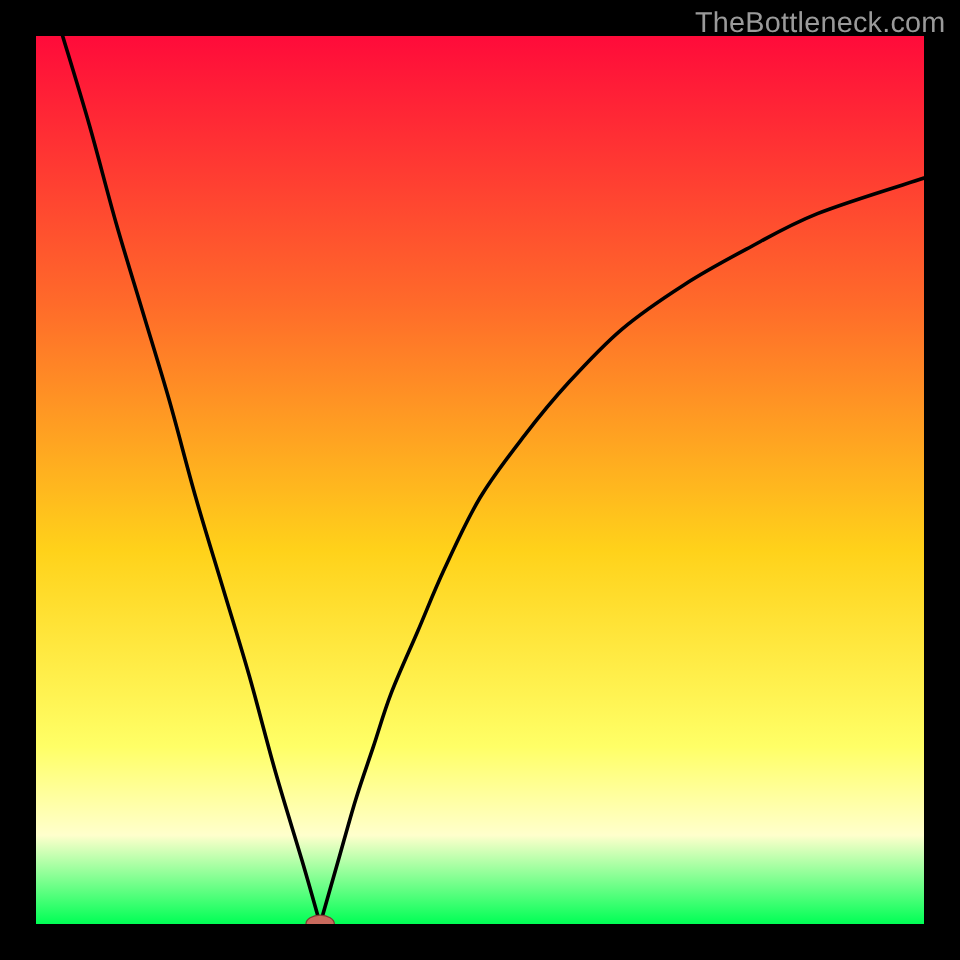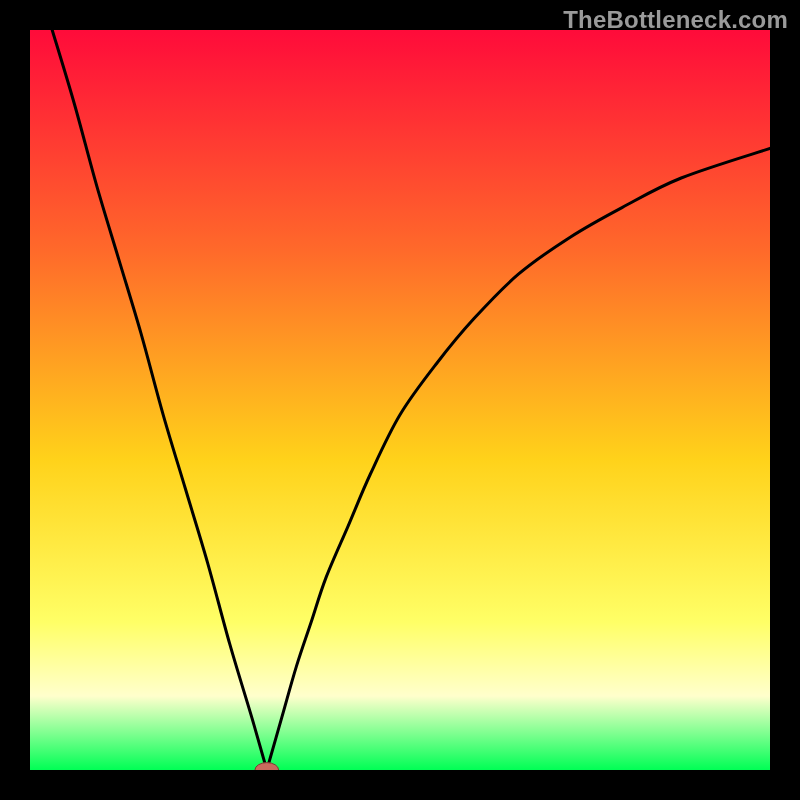--- a/index.html
+++ b/index.html
@@ -25,21 +25,21 @@
     top: 0;
     width: 740px;
     height: 740px;
   }
   .watermark {
     position: absolute;
     top: 6px;
     right: 12px;
     color: #9a9a9a;
     font-size: 24px;
-    font-weight: 700;
+    font-weight: 400;
     letter-spacing: 0.2px;
     user-select: none;
   }
   svg {
     display: block;
   }
 </style>
 </head>
 <body>
 

